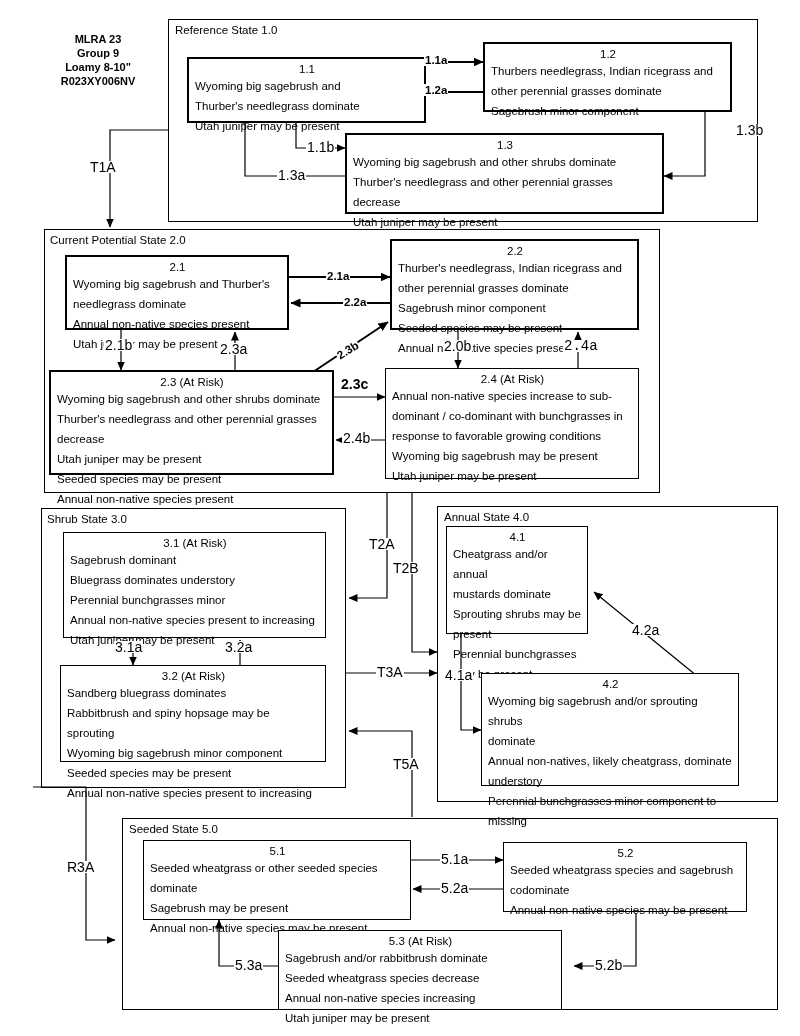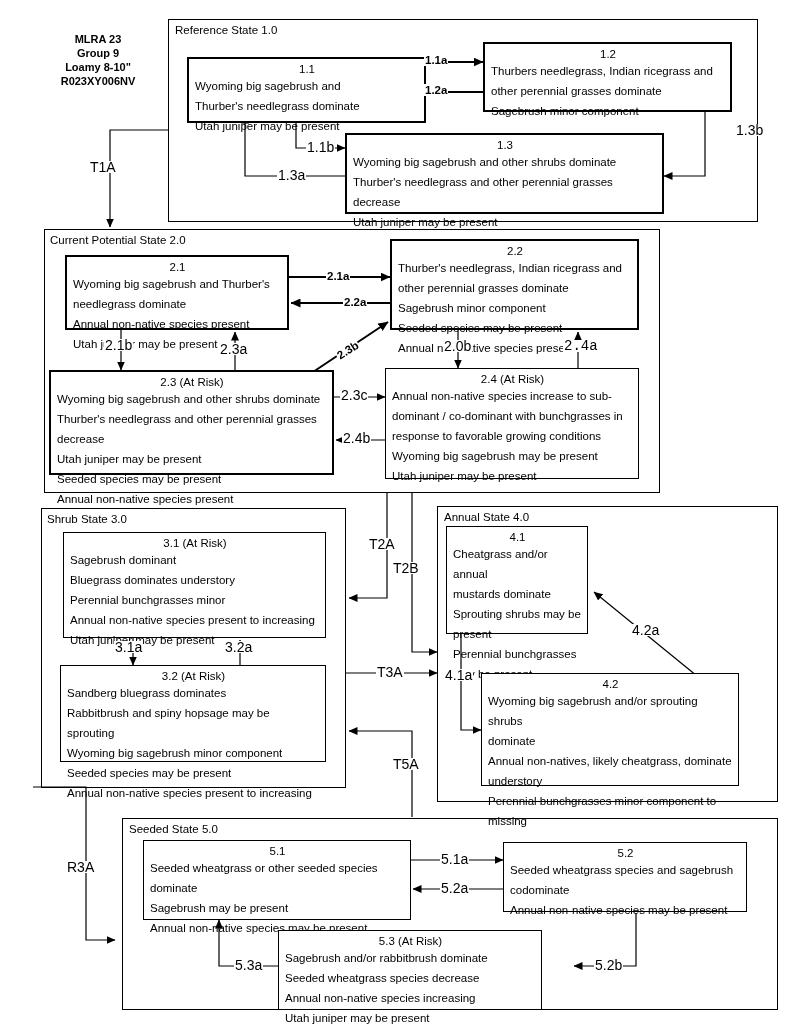--- a/index.html
+++ b/index.html
@@ -179,21 +179,21 @@
 response to favorable growing conditions
 Wyoming big sagebrush may be present
 Utah juniper may be present</span>
   </div>
 
   <div class="lbl b" style="left:326px;top:270px;">2.1a</div>
   <div class="lbl b" style="left:343px;top:296px;text-align:center;">2.2a</div>
   <div class="lbl" style="left:104px;top:339px;">2.1b</div>
   <div class="lbl" style="left:219px;top:343px;">2.3a</div>
   <div class="lbl b rot" style="left:334px;top:352px;transform:rotate(-33deg);">2.3b</div>
-  <div class="lbl" style="left:340px;top:389px;">2.3c</div>
+  <div class="lbl" style="left:340px;top:378px;font-weight:bold;">2.3c</div>
   <div class="lbl" style="left:342px;top:432px;">2.4b</div>
   <div class="lbl" style="left:443px;top:340px;">2.0b</div>
   <div class="lbl" style="left:563px;top:340px;font-family:Liberation Mono, monospace;">2.4a</div>
 
   <div class="state" style="left:41px;top:508px;width:305px;height:280px;"></div>
   <div class="state-title" style="left:47px;top:513px;">Shrub State 3.0</div>
 
   <div class="box" style="left:63px;top:532px;width:263px;height:106px;">
     <span class="bt">3.1 (At Risk)</span>
     <span class="bl">Sagebrush dominant
@@ -258,21 +258,21 @@
 Annual non-native species may be present</span>
   </div>
 
   <div class="box" style="left:503px;top:842px;width:244px;height:70px;">
     <span class="bt">5.2</span>
     <span class="bl">Seeded wheatgrass species and sagebrush
 codominate
 Annual non-native species may be present</span>
   </div>
 
-  <div class="box" style="left:278px;top:930px;width:264px;height:80px;">
+  <div class="box" style="left:278px;top:930px;width:284px;height:80px;">
     <span class="bt">5.3 (At Risk)</span>
     <span class="bl">Sagebrush and/or rabbitbrush dominate
 Seeded wheatgrass species decrease
 Annual non-native species increasing
 Utah juniper may be present</span>
   </div>
 
   <div class="lbl" style="left:440px;top:853px;">5.1a</div>
   <div class="lbl" style="left:440px;top:882px;">5.2a</div>
   <div class="lbl" style="left:234px;top:959px;">5.3a</div>

